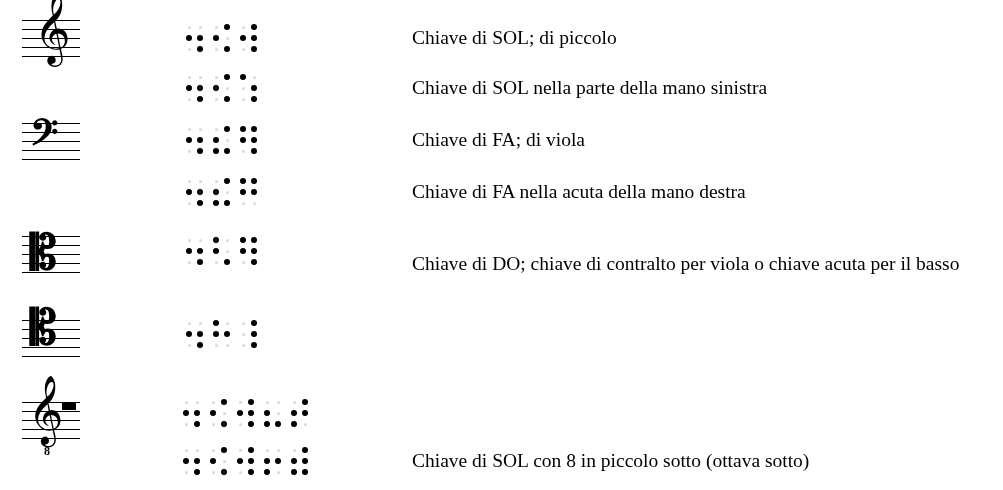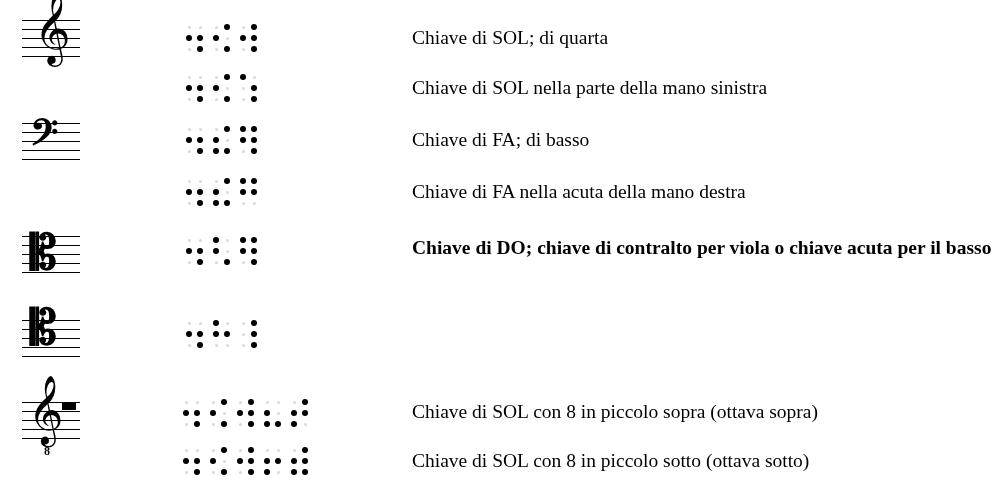--- a/index.html
+++ b/index.html
@@ -162,21 +162,21 @@
           <span class="dot p1 off"></span>
           <span class="dot p2"></span>
           <span class="dot p3 off"></span>
           <span class="dot p4"></span>
           <span class="dot p5"></span>
           <span class="dot p6"></span>
         </span>
       </div>
   </div>
 
-  <div class="col-text" style="top: 26px;">Chiave di SOL; di quarta</div>
+  <div class="col-text" style="top: 26px;">Chiave di SOL; di piccolo</div>
 
   <div class="col-braille" style="top: 70px;">
     <div class="braille" id="b1">
         <span class="cell">
           <span class="dot p1 off"></span>
           <span class="dot p2"></span>
           <span class="dot p3 off"></span>
           <span class="dot p4 off"></span>
           <span class="dot p5"></span>
           <span class="dot p6"></span>
@@ -235,21 +235,21 @@
           <span class="dot p1"></span>
           <span class="dot p2"></span>
           <span class="dot p3 off"></span>
           <span class="dot p4"></span>
           <span class="dot p5"></span>
           <span class="dot p6"></span>
         </span>
       </div>
   </div>
 
-  <div class="col-text" style="top: 128px;">Chiave di FA; di basso</div>
+  <div class="col-text" style="top: 128px;">Chiave di FA; di viola</div>
 
   <div class="col-braille" style="top: 174px;">
     <div class="braille" id="b3">
         <span class="cell">
           <span class="dot p1 off"></span>
           <span class="dot p2"></span>
           <span class="dot p3 off"></span>
           <span class="dot p4 off"></span>
           <span class="dot p5"></span>
           <span class="dot p6"></span>
@@ -308,21 +308,21 @@
           <span class="dot p1"></span>
           <span class="dot p2"></span>
           <span class="dot p3 off"></span>
           <span class="dot p4"></span>
           <span class="dot p5"></span>
           <span class="dot p6"></span>
         </span>
       </div>
   </div>
 
-  <div class="col-text" style="top: 236px; font-weight: bold;">Chiave di DO; chiave di contralto per viola o chiave acuta per il basso</div>
+  <div class="col-text" style="top: 252px;">Chiave di DO; chiave di contralto per viola o chiave acuta per il basso</div>
 
   <div class="col-clef" style="top: 310px;">
     <div class="clef-box" style="height:52px;">
       <div class="staff" style="top: 10px;"></div>
       <div class="staff" style="top: 19px;"></div>
       <div class="staff" style="top: 28px;"></div>
       <div class="staff" style="top: 37px;"></div>
       <div class="staff" style="top: 46px;"></div>
       <div class="clefglyph alto" style="top:-7px;">𝄡</div>
     </div>
@@ -410,21 +410,20 @@
           <span class="dot p1 off"></span>
           <span class="dot p2"></span>
           <span class="dot p3"></span>
           <span class="dot p4"></span>
           <span class="dot p5"></span>
           <span class="dot p6 off"></span>
         </span>
       </div>
   </div>
 
-  <div class="col-text" style="top: 400px;">Chiave di SOL con  8 in piccolo sopra (ottava sopra)</div>
 
   <div class="col-braille" style="left:182px; top: 443px;">
     <div class="braille" id="b7">
         <span class="cell">
           <span class="dot p1 off"></span>
           <span class="dot p2"></span>
           <span class="dot p3 off"></span>
           <span class="dot p4 off"></span>
           <span class="dot p5"></span>
           <span class="dot p6"></span>

